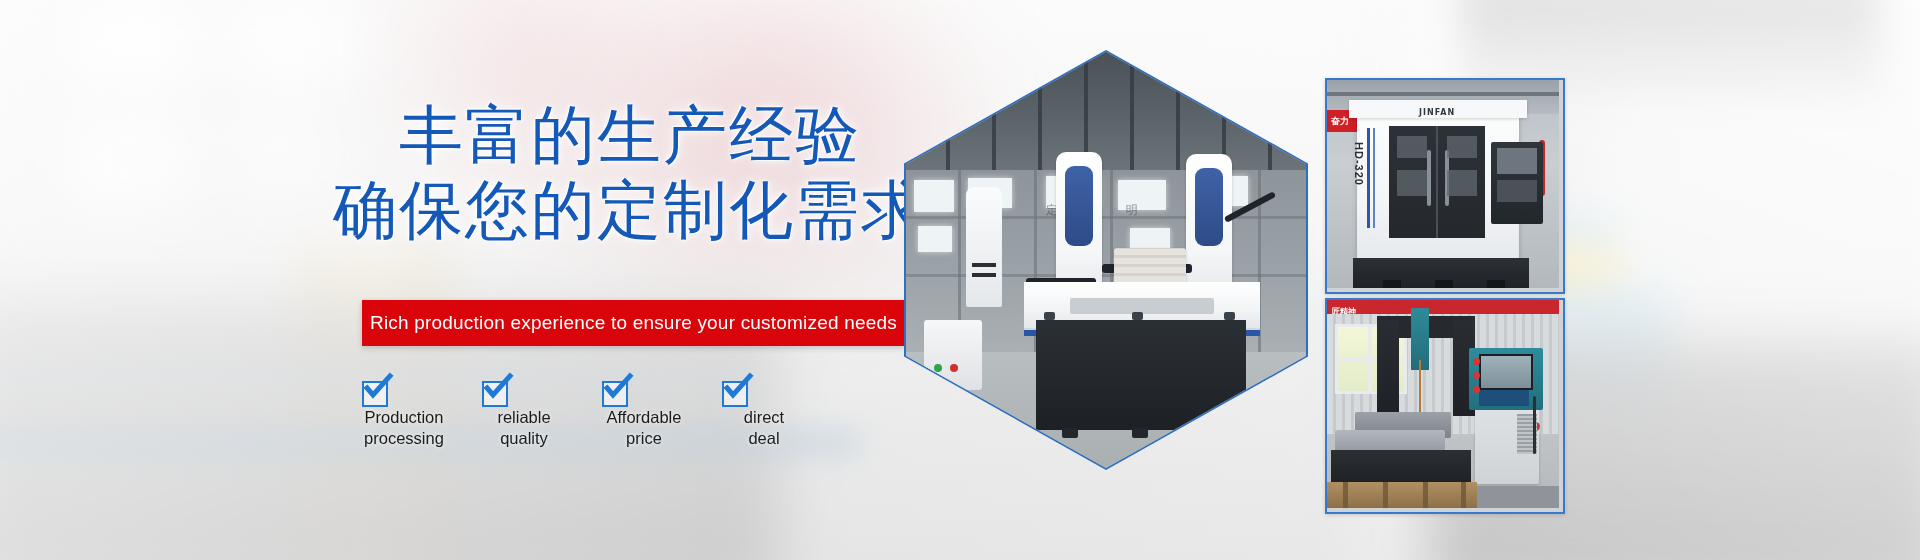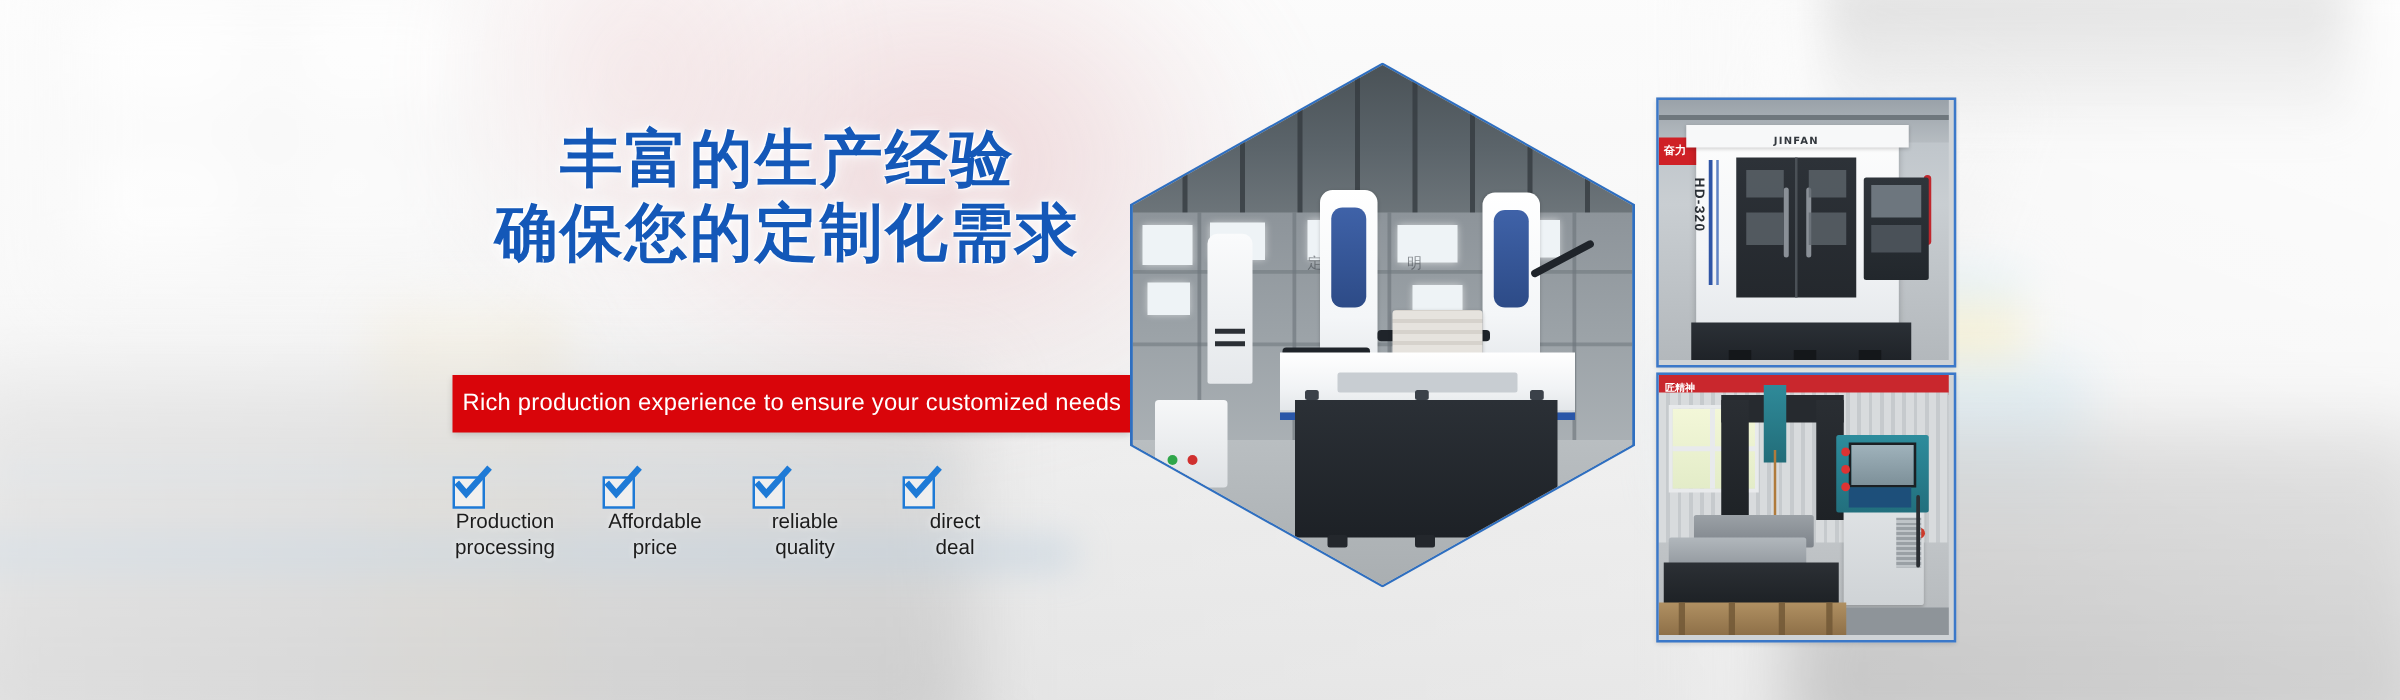--- a/index.html
+++ b/index.html
@@ -90,22 +90,22 @@
       rgba(255,255,255,.30) 45%,
       rgba(255,255,255,.38) 70%,
       rgba(255,255,255,.50) 100%);
   }
 
   
   .headline{
     position:absolute;left:330px;top:98px;width:600px;
     text-align:center;
     font-family:"DejaVu Serif","Liberation Serif",serif;
-    font-weight:bold;
-    font-size:50px;line-height:1.17;
+    font-weight:normal;
+    font-size:64px;line-height:1.17;
     letter-spacing:2px;
     color:#1458b8;
     text-shadow:
       0 0 6px rgba(255,255,255,.95),
       0 0 14px rgba(255,255,255,.9),
       1px 1px 0 rgba(255,255,255,.8),
       -1px -1px 0 rgba(255,255,255,.8);
     white-space:nowrap;
   }
   .headline .line{display:block;}
@@ -338,34 +338,34 @@
       </span>
     </div>
 
     <div class="feature">
       <span class="chk">
         <svg viewBox="0 0 28 28" aria-hidden="true">
           <path d="M4 14 L10 21 L27 2" fill="none" stroke="#1e7ad6" stroke-width="5" stroke-linecap="square" stroke-linejoin="miter"></path>
         </svg>
       </span>
       <span class="feat-label">
-        <span>Affordable</span>
-        <span class="l2">price</span>
+        <span>reliable</span>
+        <span class="l2">quality</span>
       </span>
     </div>
 
     <div class="feature">
       <span class="chk">
         <svg viewBox="0 0 28 28" aria-hidden="true">
           <path d="M4 14 L10 21 L27 2" fill="none" stroke="#1e7ad6" stroke-width="5" stroke-linecap="square" stroke-linejoin="miter"></path>
         </svg>
       </span>
       <span class="feat-label">
-        <span>reliable</span>
-        <span class="l2">quality</span>
+        <span>Affordable</span>
+        <span class="l2">price</span>
       </span>
     </div>
 
     <div class="feature">
       <span class="chk">
         <svg viewBox="0 0 28 28" aria-hidden="true">
           <path d="M4 14 L10 21 L27 2" fill="none" stroke="#1e7ad6" stroke-width="5" stroke-linecap="square" stroke-linejoin="miter"></path>
         </svg>
       </span>
       <span class="feat-label">

